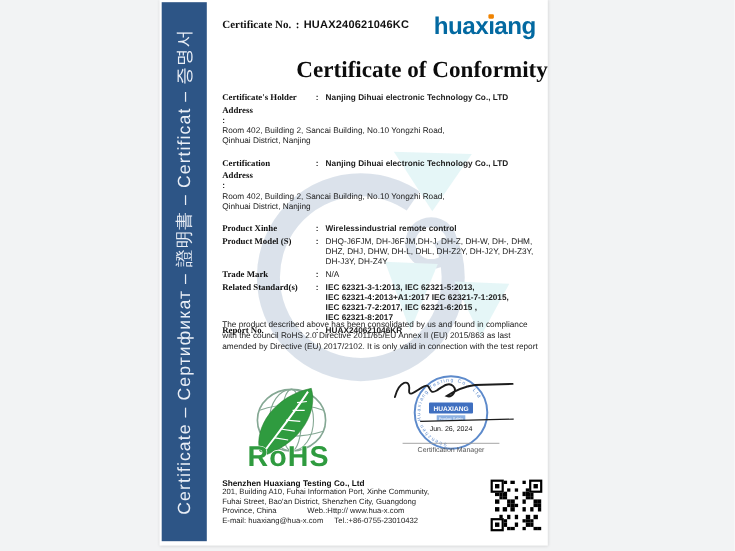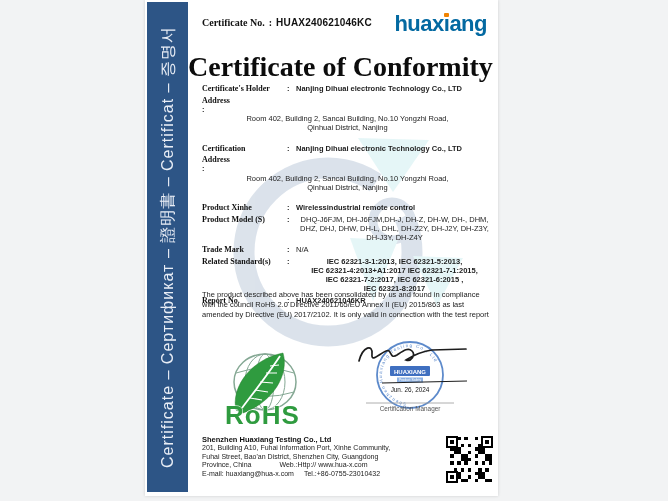--- a/index.html
+++ b/index.html
@@ -17,30 +17,30 @@
   
   .cert-no{position:absolute;left:57px;top:17px;font-size:10px;font-weight:bold;color:#111;
            font-family:"Liberation Serif","DejaVu Serif",serif;}
   .cert-no .v{font-family:"Liberation Sans","DejaVu Sans",sans-serif;letter-spacing:.2px;}
   .cert-no .c{padding:0 4px;}
   .brand{position:absolute;right:11px;top:11px;font-size:22px;font-weight:bold;color:#0369a1;
          letter-spacing:-.5px;}
   .brand .ilet{position:relative;}
   .brand .ilet::after{content:'';position:absolute;left:.5px;top:1.5px;width:4.5px;height:4.5px;
                       background:#f08300;border-radius:1px;}
-  .doc-title{position:absolute;left:43px;right:0;top:51px;text-align:left;font-weight:bold;
-             font-size:28px;color:#0c0c0c;font-family:"Liberation Serif","DejaVu Serif",serif;}
+  .doc-title{position:absolute;left:43px;right:0;top:51px;text-align:right;font-weight:bold;
+             font-size:21px;color:#0c0c0c;font-family:"Liberation Serif","DejaVu Serif",serif;}
   
   .details{position:absolute;left:57px;top:84px;width:291px;font-size:7.5px;color:#222;}
   .drow{display:flex;margin-bottom:2.5px;line-height:9.2px;}
   .drow .lbl{width:85px;flex:none;font-weight:bold;color:#101010;font-size:8px;
              font-family:"Liberation Serif","DejaVu Serif",serif;}
   .drow .cln{width:9px;flex:none;font-weight:bold;}
   .drow .val{flex:1;}
-  .drow .val span{display:block;text-align:center;}
+  .drow .val span{display:block;}
   .drow .val.b{font-weight:bold;}
   .gap{margin-bottom:11px;flex-direction:column;}
   .statement{position:absolute;left:57px;top:290px;width:293px;font-size:7.5px;line-height:1.32;color:#222;}
   
   .rohs-logo{position:absolute;left:78px;top:347px;width:84px;height:80px;}
   .stamp{position:absolute;left:207px;top:337px;width:118px;height:82px;}
   
   .footer{position:absolute;left:57px;top:435px;width:291px;display:flex;align-items:flex-start;}
   .f-text{width:232px;font-size:7px;line-height:1.22;color:#222;}
   .f-company{font-size:7.5px;font-weight:bold;color:#111;}

